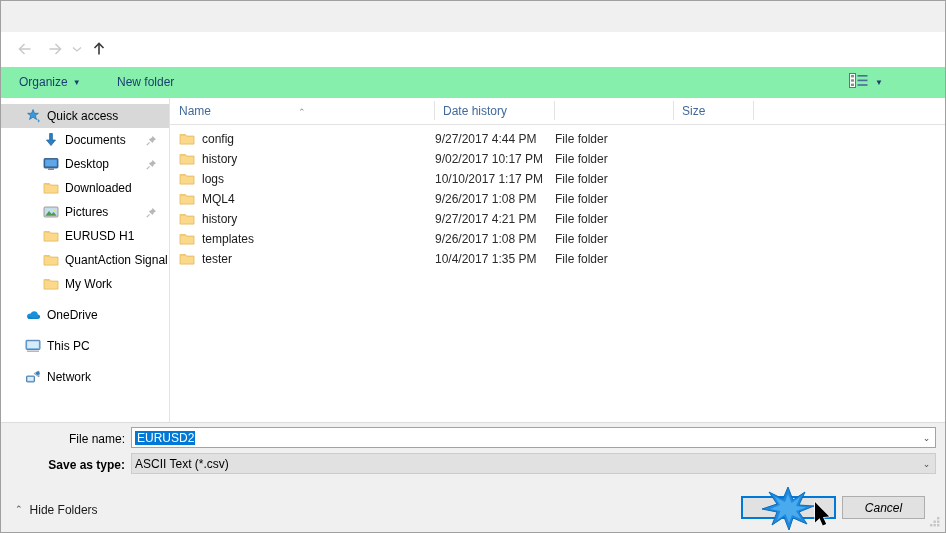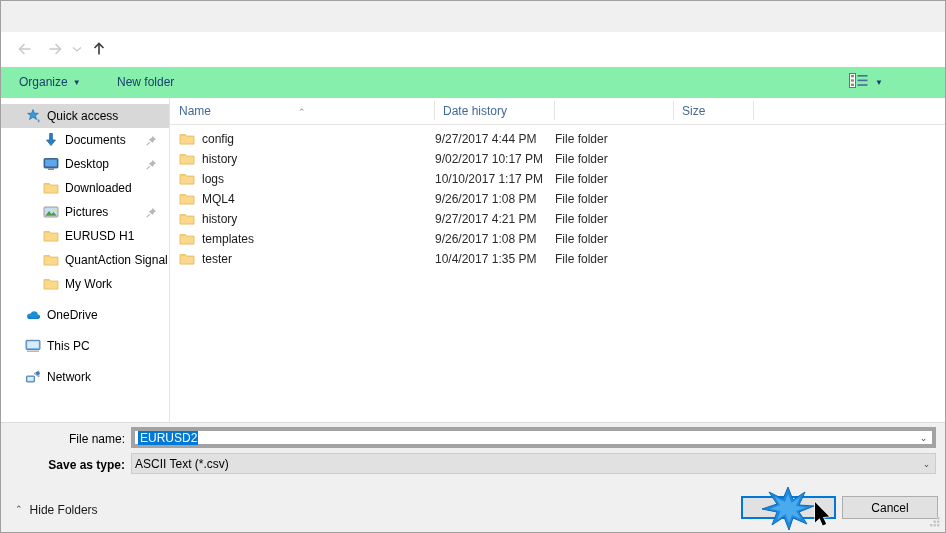--- a/index.html
+++ b/index.html
@@ -301,21 +301,21 @@
   .combo {
     position: absolute;
     height: 21px;
     box-sizing: border-box;
     display: flex;
     align-items: center;
   }
   .combo-name {
     left: 130px; top: 426px; width: 805px;
     background: #fff;
-    border: 4px solid #a3a3a3;
+    border: 1px solid #a3a3a3;
   }
   .combo-type {
     left: 130px; top: 452px; width: 805px;
     background: #e1e1e1;
     border: 1px solid #cccccc;
   }
   .combo-value {
     flex: 1;
     font-size: 12px;
     padding-left: 3px;
@@ -369,21 +369,21 @@
     justify-content: center;
     background: #e1e1e1;
     border: 1px solid #adadad;
   }
   .btn-save {
     left: 740px; top: 495px; width: 95px;
     border: 2px solid #0078d7;
     background: #e1e1e1;
   }
   .btn-cancel {
-    left: 841px; top: 495px; width: 96px;
+    left: 841px; top: 495px; width: 83px; font-style: italic;
   }
   .burst {
     position: absolute;
     left: 757px; top: 484px;
     width: 60px; height: 46px;
     pointer-events: none;
   }
   .cursor {
     position: absolute;
     left: 812px; top: 500px;

